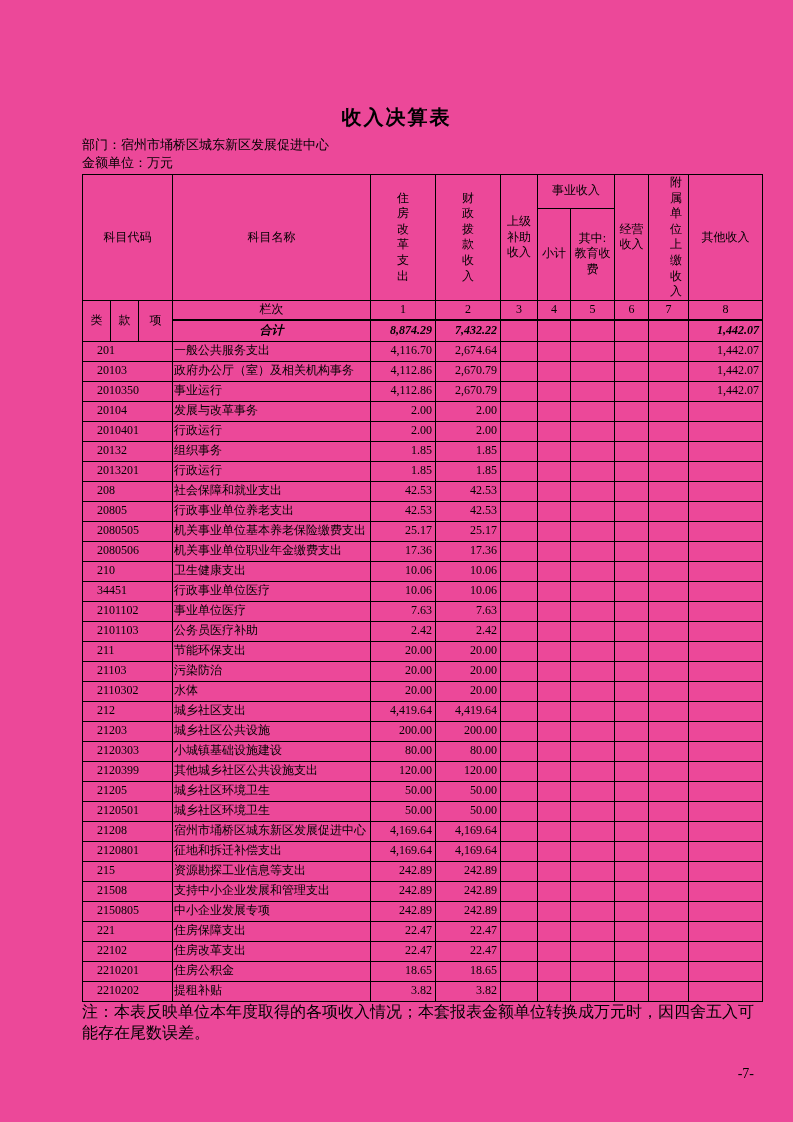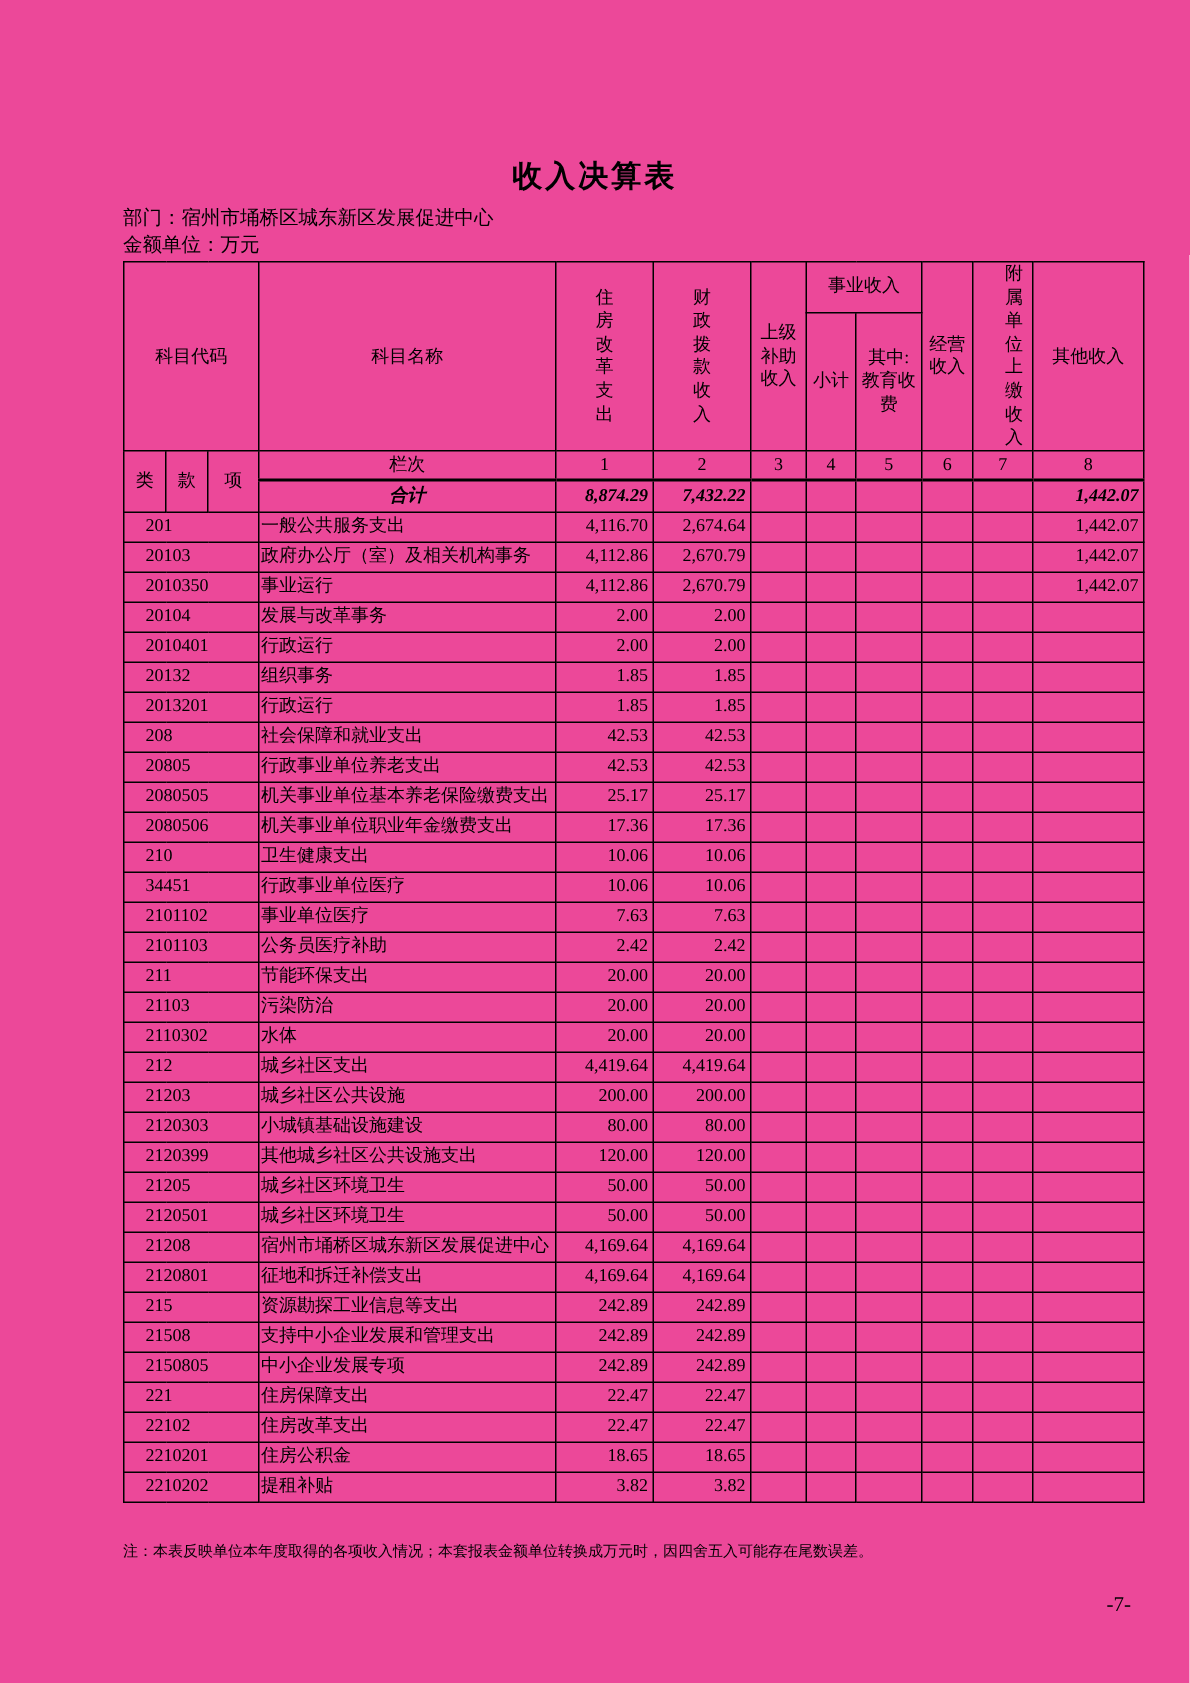--- a/index.html
+++ b/index.html
@@ -29,21 +29,21 @@
   .main tr.h1 { height: 24px; }
   .main tr.h2 { height: 66px; }
   .main tr.lanci-row { height: 20px; }
   .main tr.total-row { height: 21px; }
   .main tr.total-row td { font-weight: bold; border-top: 2px solid #000; font-style: italic; }
   .main tbody tr { height: 20px; }
   .main td.code { text-align: left; padding-left: 14px; }
   .main td.name { text-align: left; padding-left: 1px; margin-left: 28px; }
   .main td.num { text-align: right; padding-right: 3px; }
   .main td.pad-narrow { padding: 0 21px; }
-  .note { font-size: 10px; margin-top: 25px; }
+  .note { font-size: 16px; margin-top: 0; }
   .page-number { text-align: right; font-size: 14px; margin-top: 22px; padding-right: 8px; }
 </style>
 </head>
 <body>
 
 <div class="page">
   <div class="title">收入决算表</div>
   <div class="content">
     <div class="meta-row">
       <span>部门：宿州市埇桥区城东新区发展促进中心</span>

